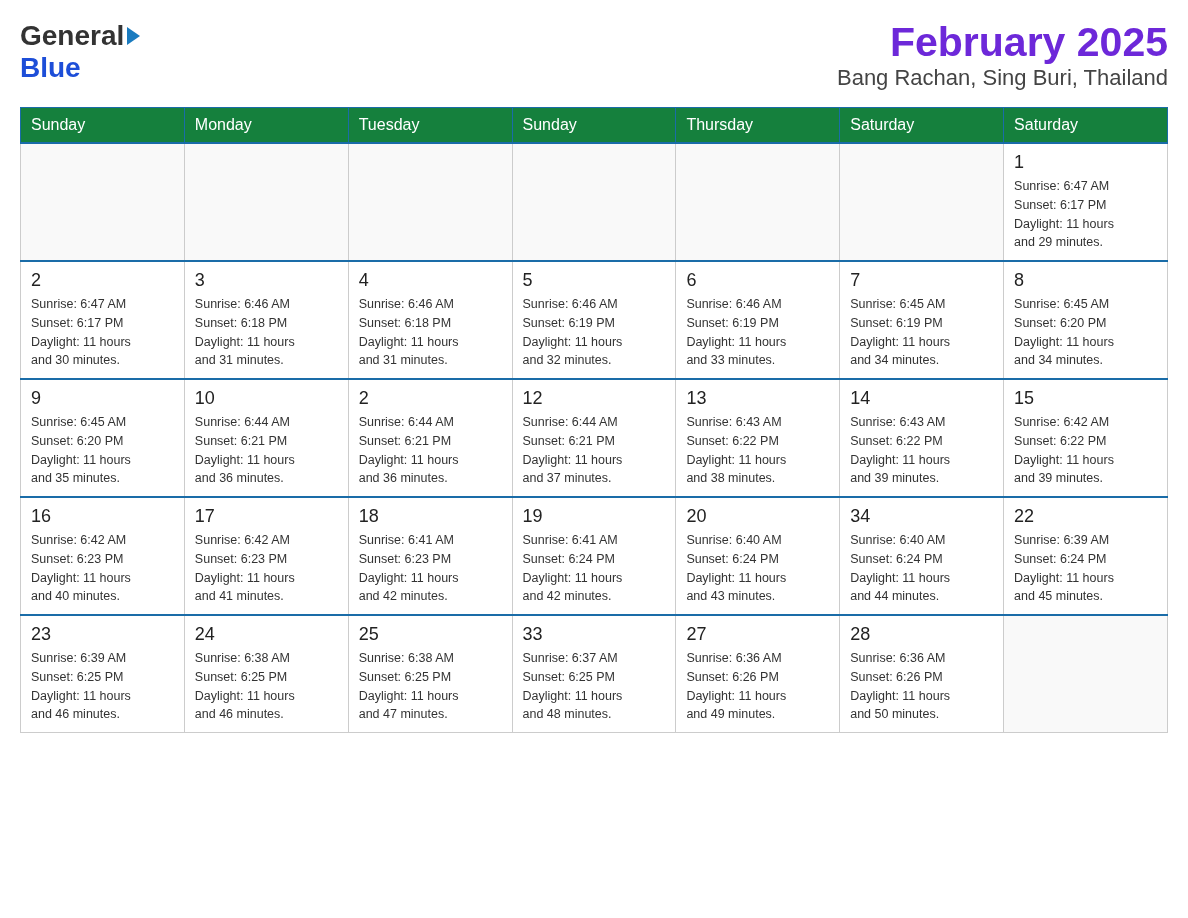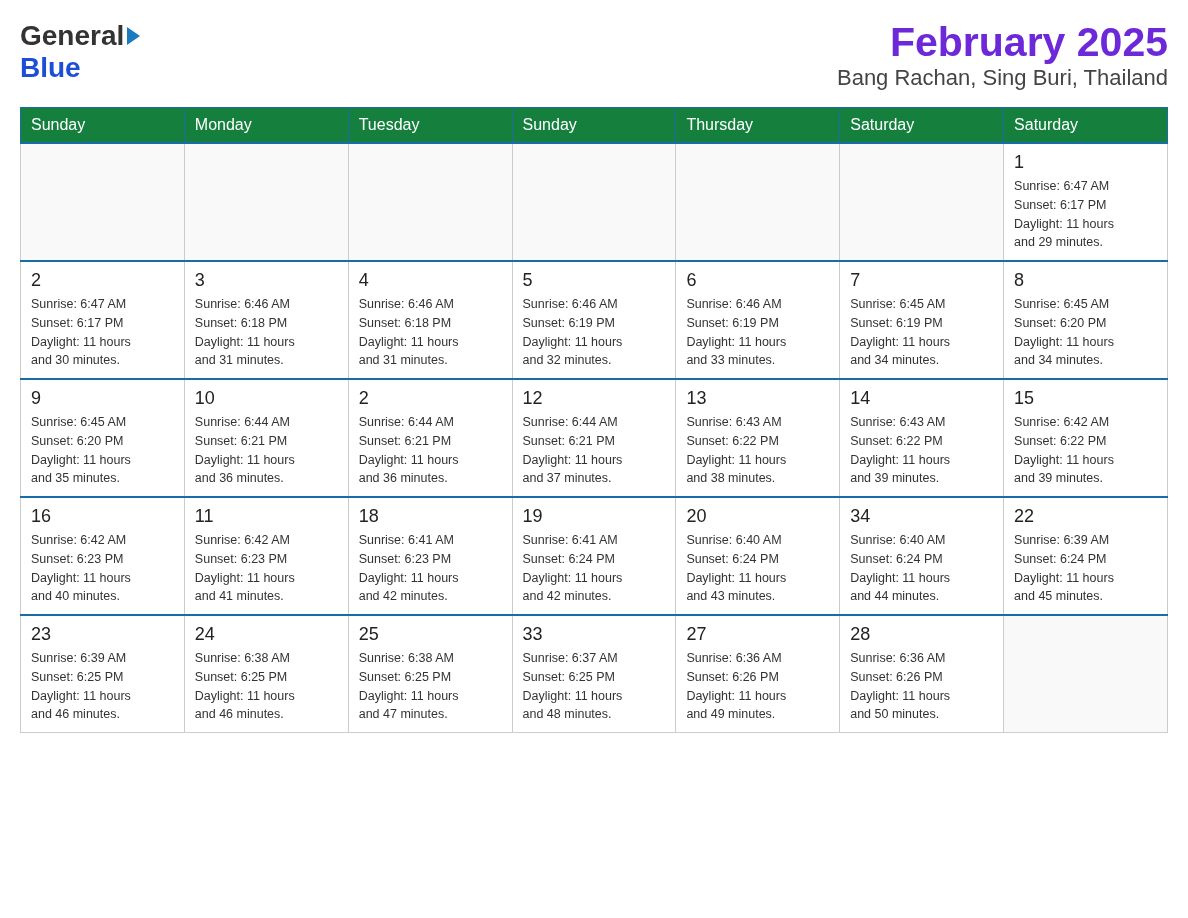--- a/index.html
+++ b/index.html
@@ -210,21 +210,21 @@
           <span class="day-number">15</span>
           <div class="day-info">Sunrise: 6:42 AM<br>Sunset: 6:22 PM<br>Daylight: 11 hours<br>and 39 minutes.</div>
         </td>
       </tr>
       <tr>
         <td>
           <span class="day-number">16</span>
           <div class="day-info">Sunrise: 6:42 AM<br>Sunset: 6:23 PM<br>Daylight: 11 hours<br>and 40 minutes.</div>
         </td>
         <td>
-          <span class="day-number">11</span>
+          <span class="day-number">17</span>
           <div class="day-info">Sunrise: 6:42 AM<br>Sunset: 6:23 PM<br>Daylight: 11 hours<br>and 41 minutes.</div>
         </td>
         <td>
           <span class="day-number">18</span>
           <div class="day-info">Sunrise: 6:41 AM<br>Sunset: 6:23 PM<br>Daylight: 11 hours<br>and 42 minutes.</div>
         </td>
         <td>
           <span class="day-number">19</span>
           <div class="day-info">Sunrise: 6:41 AM<br>Sunset: 6:24 PM<br>Daylight: 11 hours<br>and 42 minutes.</div>
         </td>

